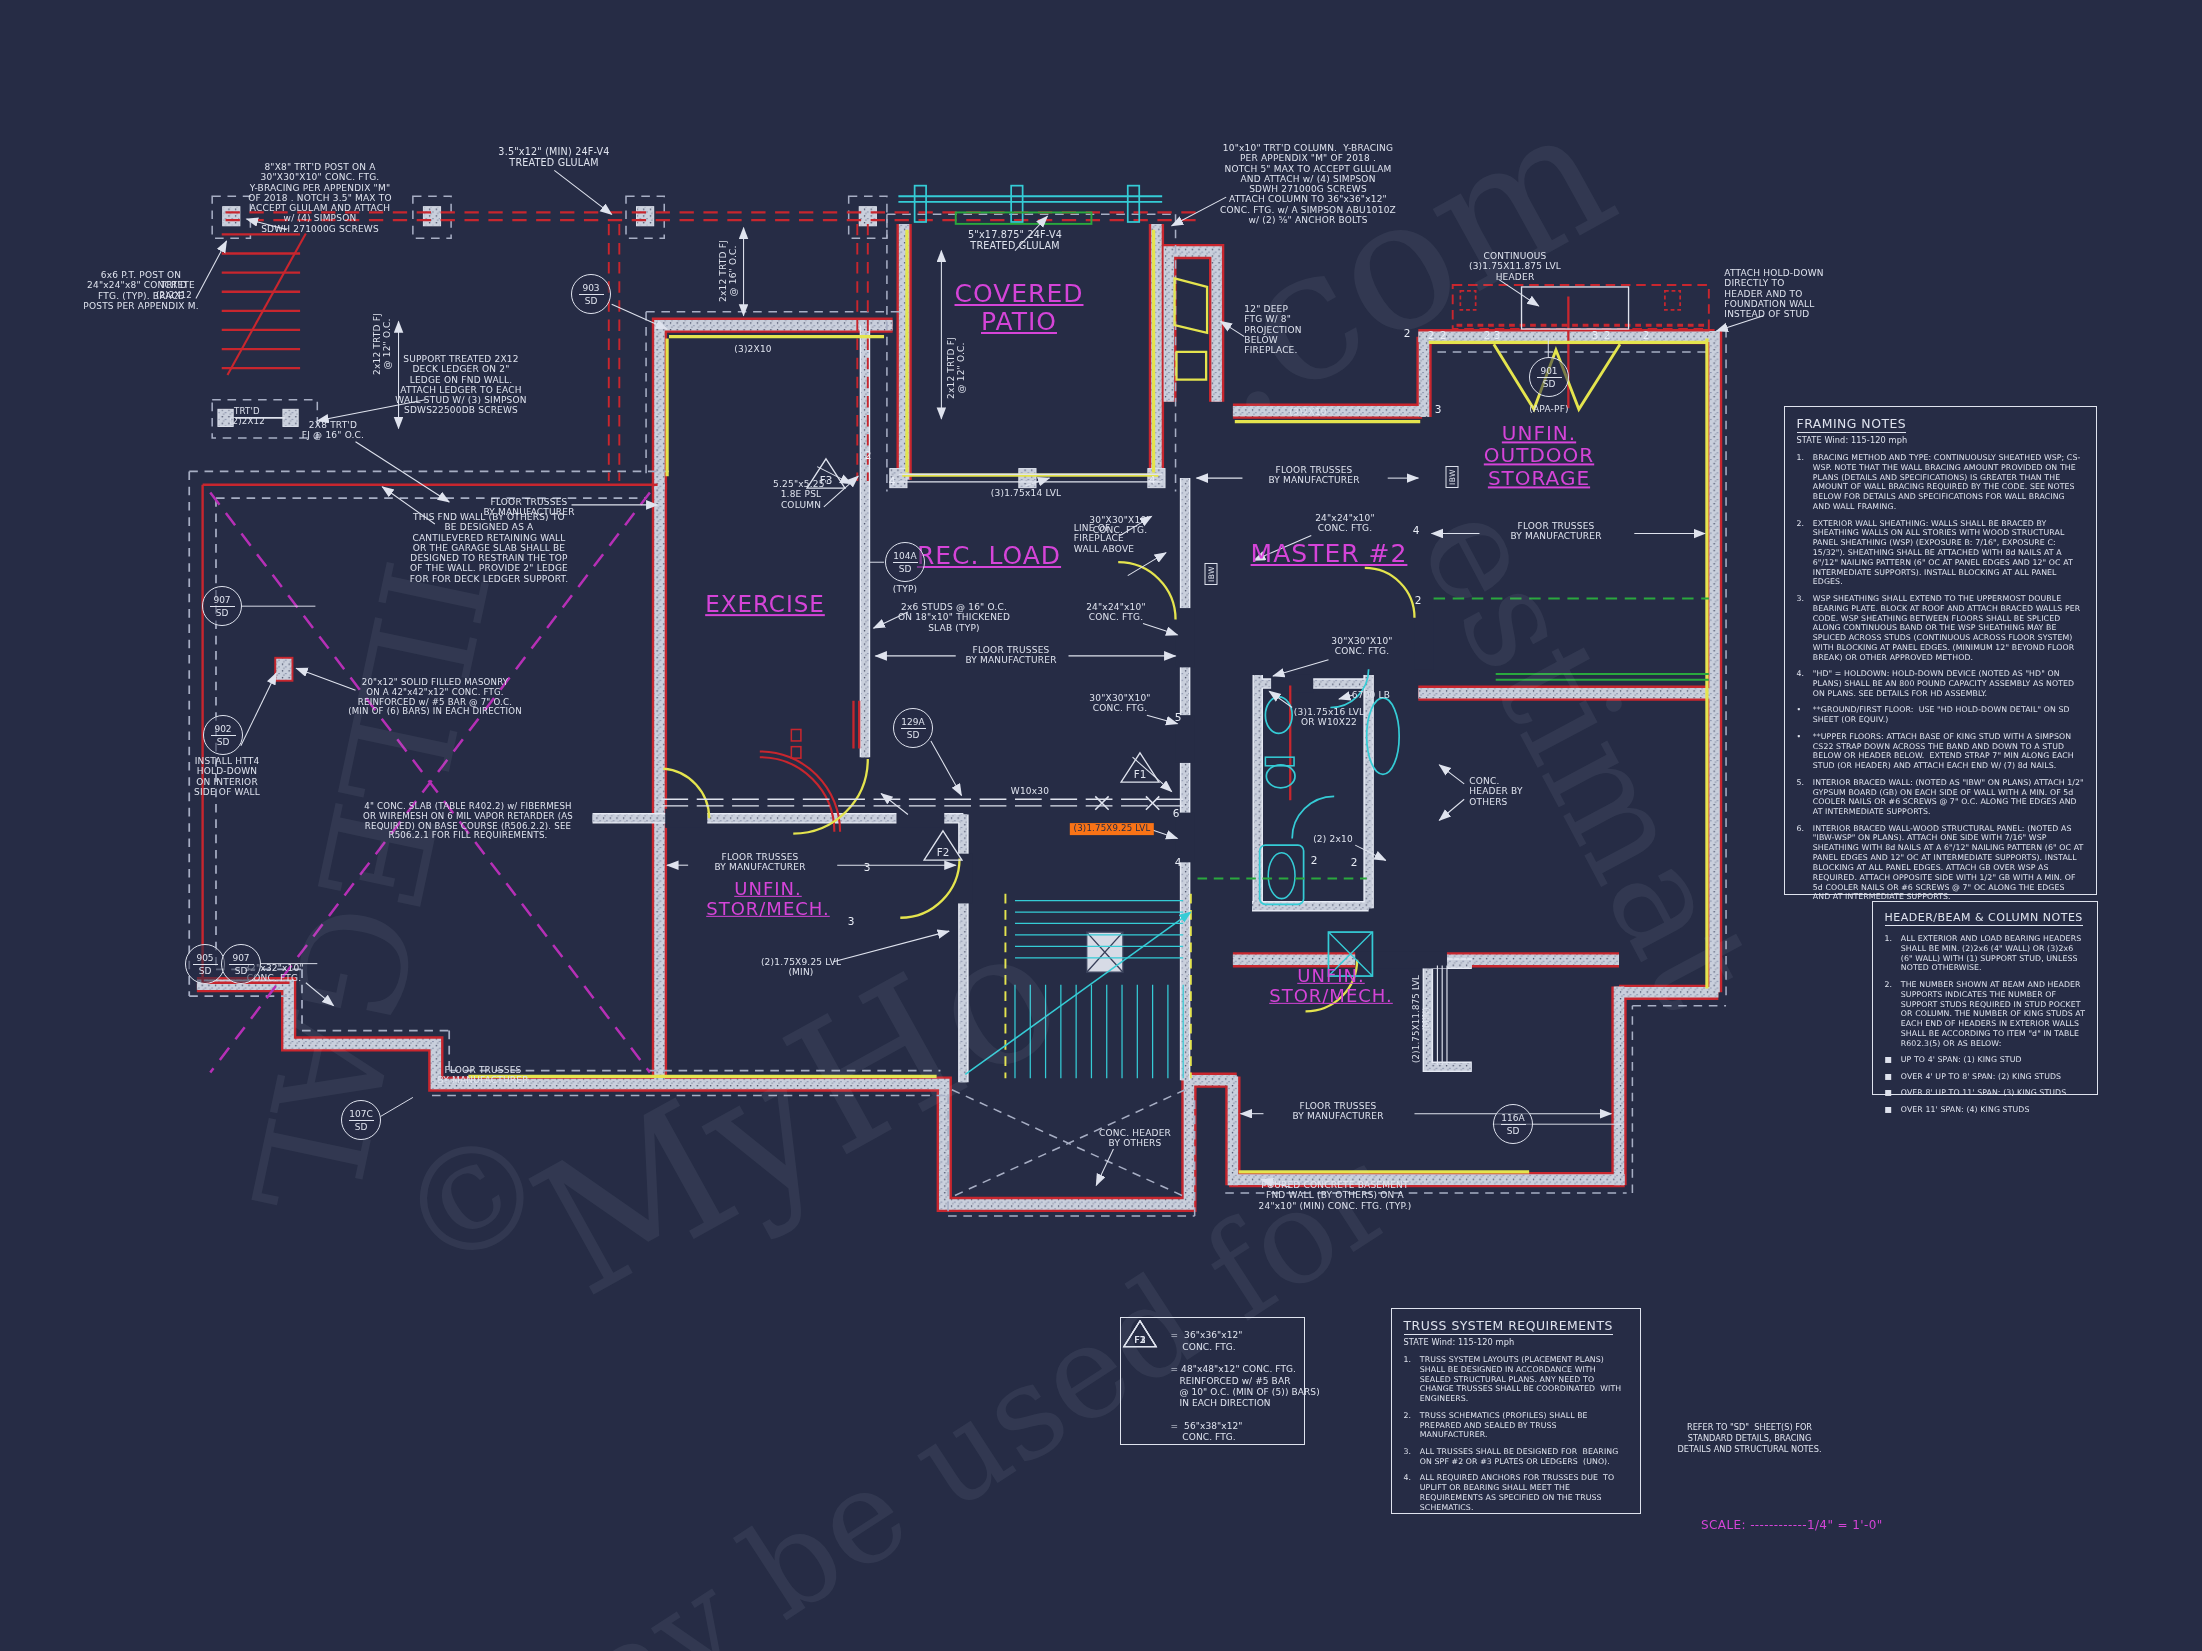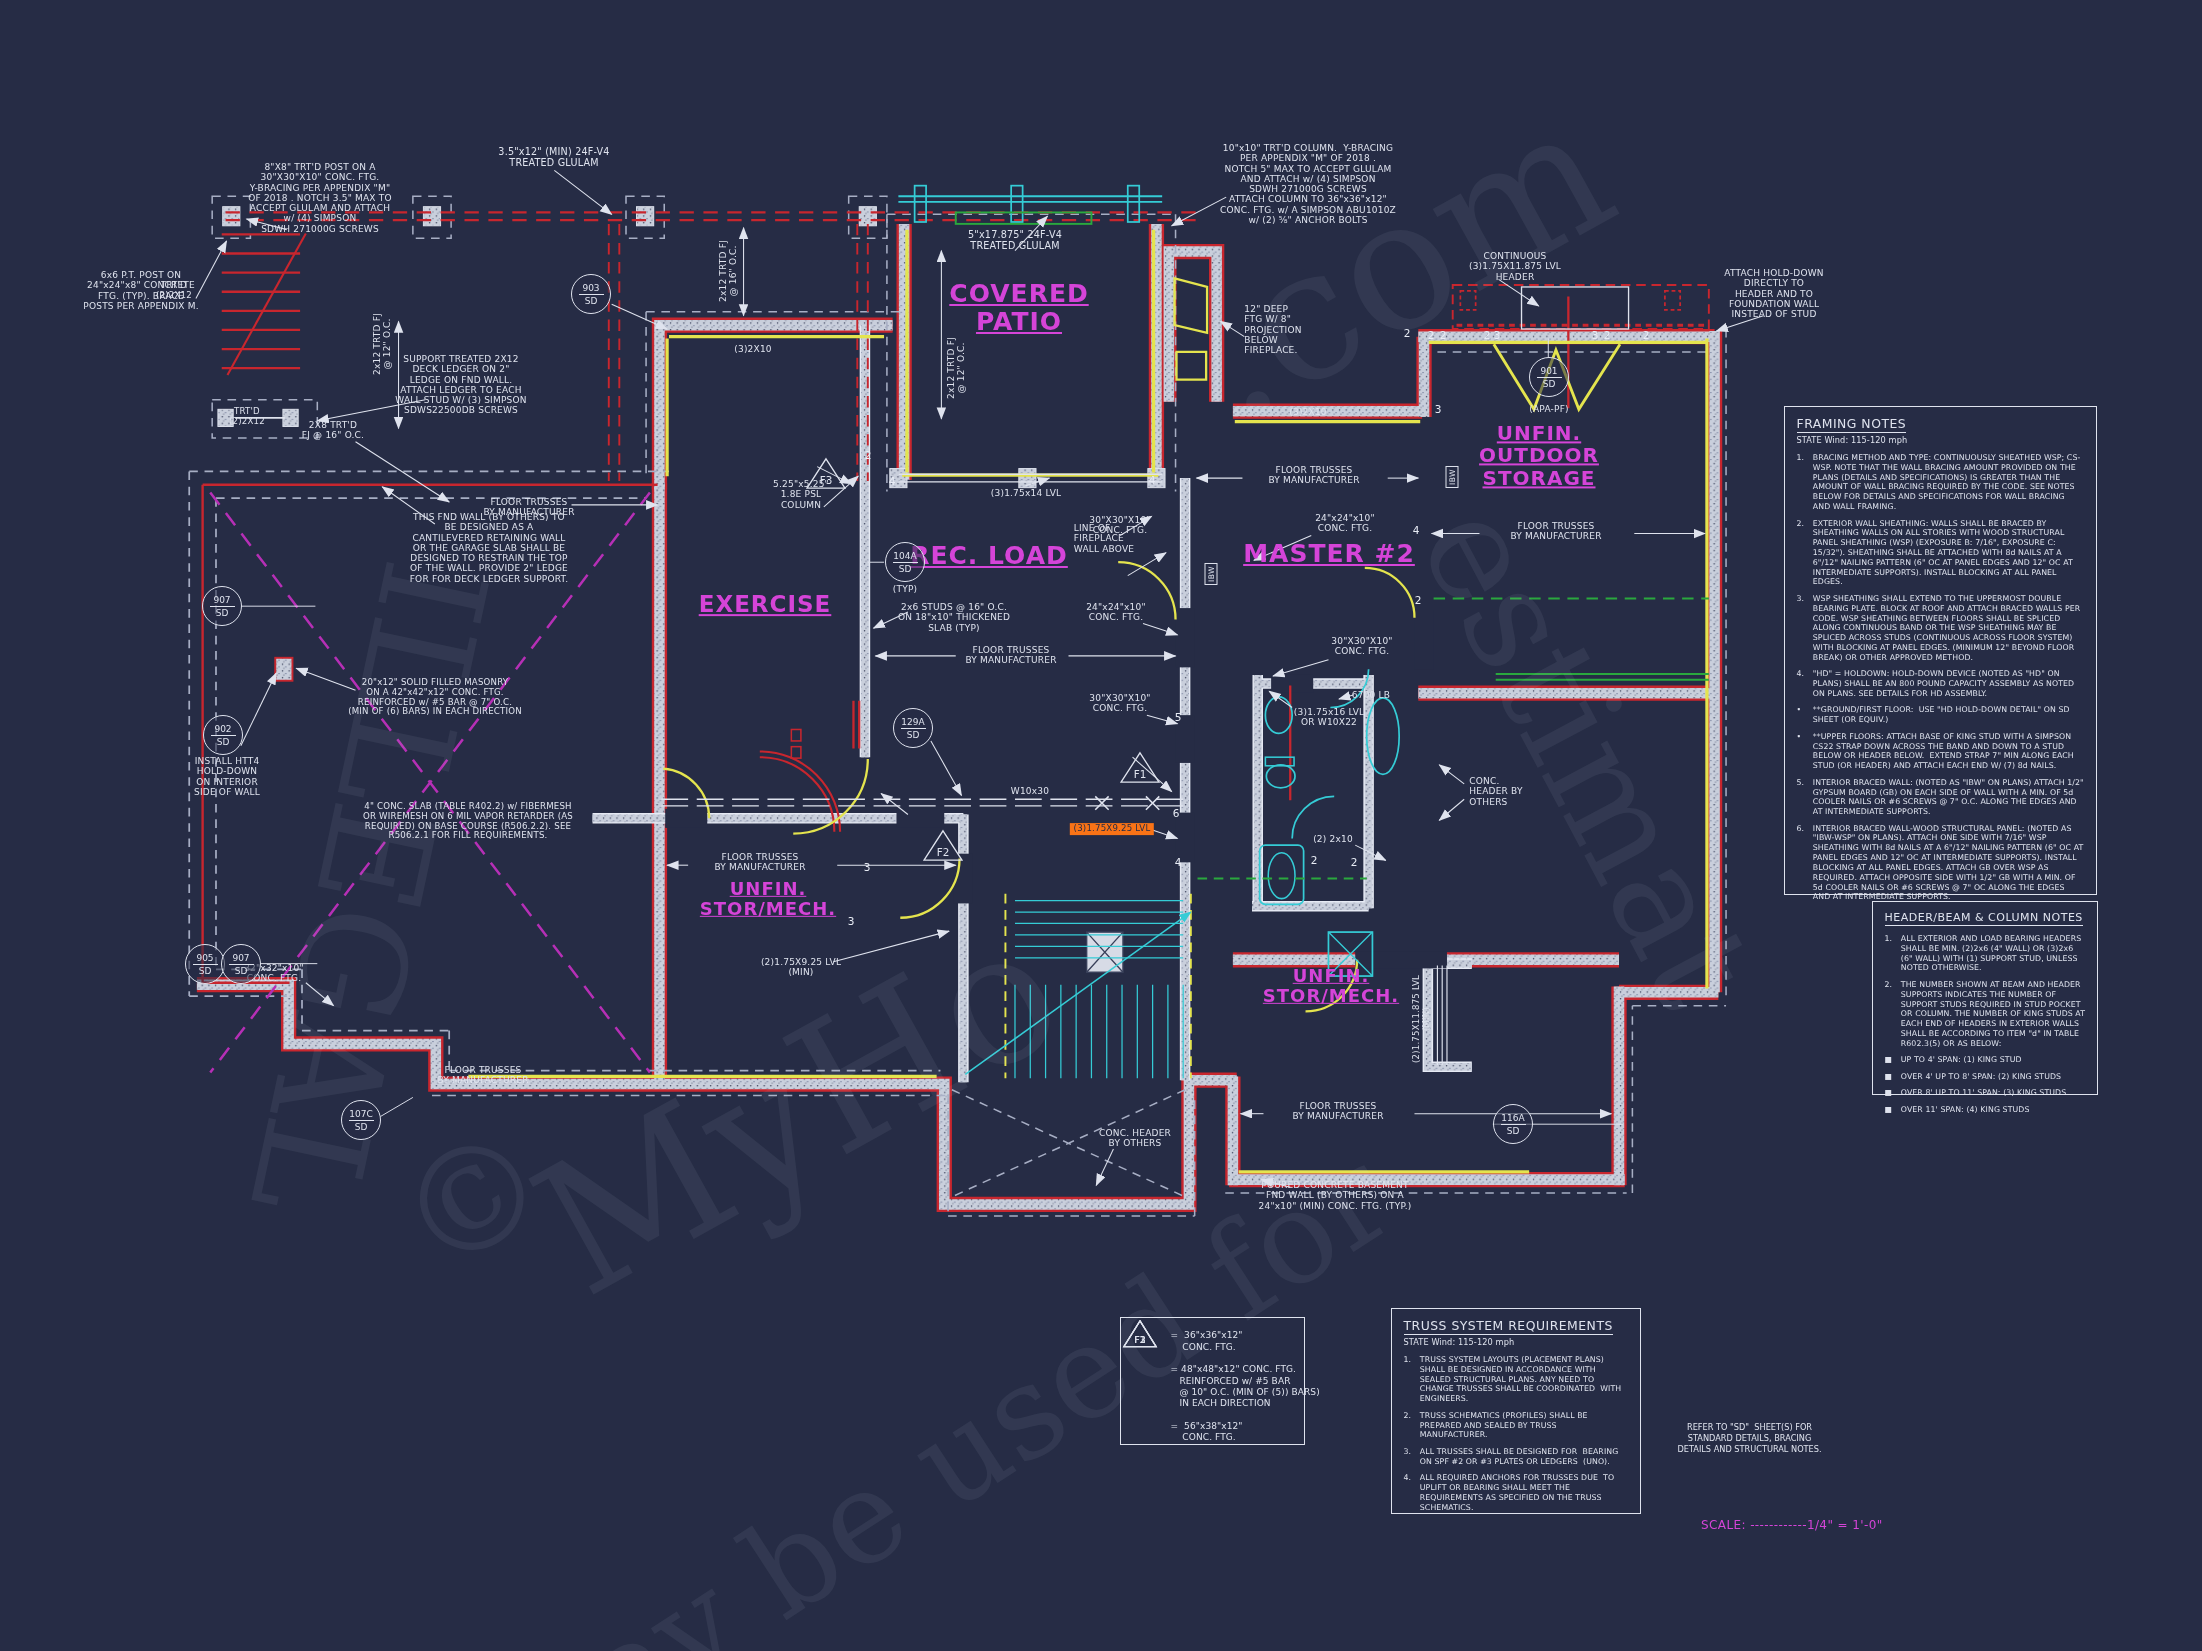--- a/index.html
+++ b/index.html
@@ -7,21 +7,21 @@
          font-family:"DejaVu Sans",sans-serif;color:#dfe3ee;}
   svg{position:absolute;left:0;top:0;z-index:1;}
   #wmlayer{position:absolute;left:0;top:0;width:100%;height:100%;z-index:2;pointer-events:none;}
   .wm{position:absolute;font-family:"DejaVu Serif",serif;color:rgba(214,220,238,0.07);
       white-space:pre;transform-origin:center;}
   #overlay{position:absolute;left:0;top:0;width:100%;height:100%;z-index:3;}
   .ann{position:absolute;white-space:pre;text-align:center;line-height:1.14;letter-spacing:0.2px;
        color:#dfe3ee;transform-origin:center;}
   .ann.boxed{background:#f97316;color:#272d47;padding:1px 3.8px;}
   .room{position:absolute;white-space:pre;text-align:center;color:#d544d8;line-height:1.12;
-        text-decoration:underline;letter-spacing:1px;transform:translate(-50%,-50%);font-weight:700;}
+        text-decoration:underline;letter-spacing:1px;transform:translate(-50%,-50%);font-weight:400;}
   .callout{position:absolute;width:38px;height:38px;border:1.3px solid #dfe3ee;border-radius:50%;
            display:flex;flex-direction:column;align-items:center;justify-content:center;
            transform:translate(-50%,-50%);background:rgba(38,44,69,.55);}
   .callout .ct{font-size:9px;line-height:1;padding:1.9px 0 1.9px 0;}
   .callout .cb{font-size:9px;line-height:1;border-top:1px solid #dfe3ee;padding-top:1.9px;width:25px;text-align:center;}
   .stud{position:absolute;font-size:10.5px;color:#e8ecf5;transform:translate(-50%,-50%);}
   .tri{position:absolute;transform:translate(-50%,-50%);}
   .ibw{position:absolute;border:1px solid #dfe3ee;font-size:7.6px;letter-spacing:0.5px;padding:1px 1.9px;
        transform:translate(-50%,-50%) rotate(-90deg);background:#262c45;}
   .notesbox{position:absolute;border:1.3px solid #dfe3ee;padding:8.6px 11.5px;box-sizing:border-box;
@@ -345,21 +345,21 @@
 AND ATTACH w/ (4) SIMPSON
 SDWH 271000G SCREWS
 ATTACH COLUMN TO 36"x36"x12"
 CONC. FTG. w/ A SIMPSON ABU1010Z
 w/ (2) ⅝" ANCHOR BOLTS</div>
       <div class="ann" style="left: 1015px; top: 241px; font-size: 9.6px; text-align: center; transform: translate(-50%, -50%) rotate(0deg);">5"x17.875" 24F-V4
 TREATED GLULAM</div>
       <div class="ann" style="left: 1515px; top: 266px; font-size: 9px; text-align: center; transform: translate(-50%, -50%) rotate(0deg);">CONTINUOUS
 (3)1.75X11.875 LVL
 HEADER</div>
-      <div class="ann" style="left: 1774px; top: 294px; font-size: 9px; text-align: center; transform: translate(-50%, -50%) rotate(0deg);">ATTACH HOLD-DOWN
+      <div class="ann" style="left: 1774px; top: 294px; font-size: 9px; text-align: left; transform: translate(-50%, -50%) rotate(0deg);">ATTACH HOLD-DOWN
 DIRECTLY TO
 HEADER AND TO
 FOUNDATION WALL
 INSTEAD OF STUD</div>
       <div class="ann" style="left: 1273px; top: 330px; font-size: 9px; text-align: left; transform: translate(-50%, -50%) rotate(0deg);">12" DEEP
 FTG W/ 8"
 PROJECTION
 BELOW
 FIREPLACE.</div>
       <div class="ann" style="left: 753px; top: 349px; font-size: 9px; text-align: center; transform: translate(-50%, -50%) rotate(0deg);">(3)2X10</div>

